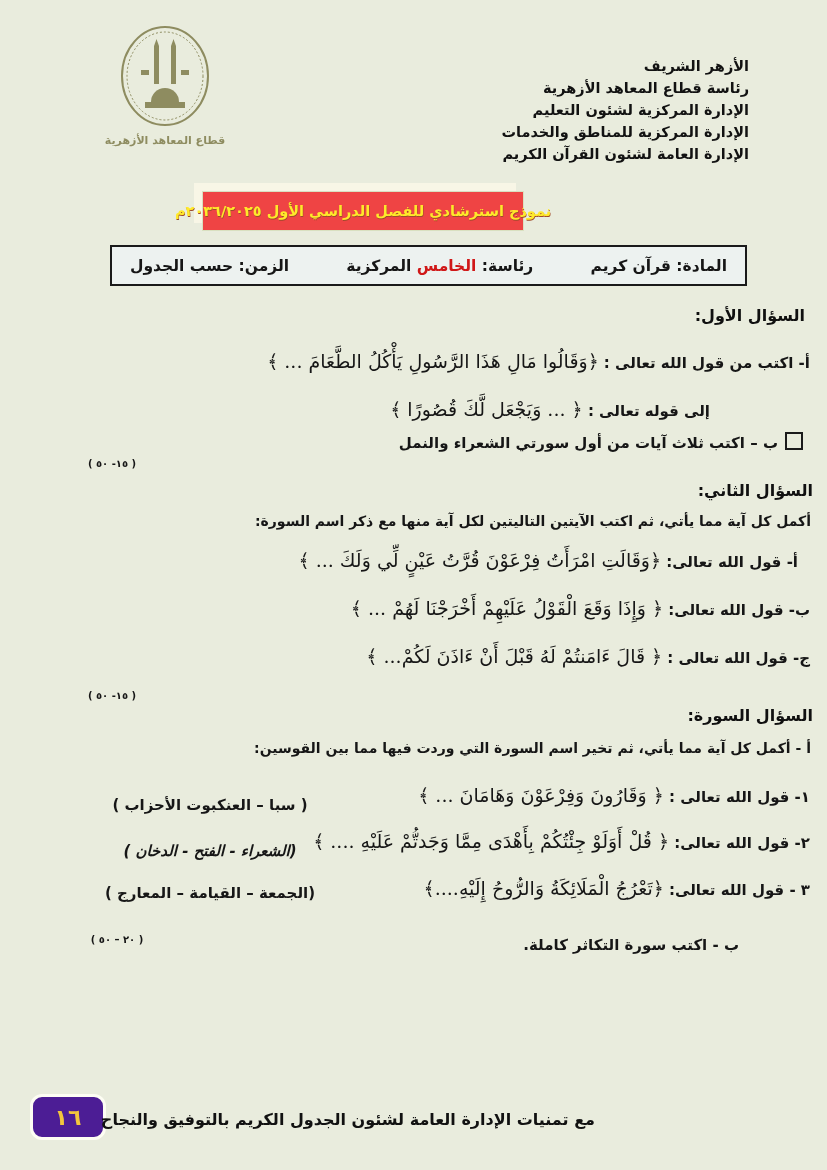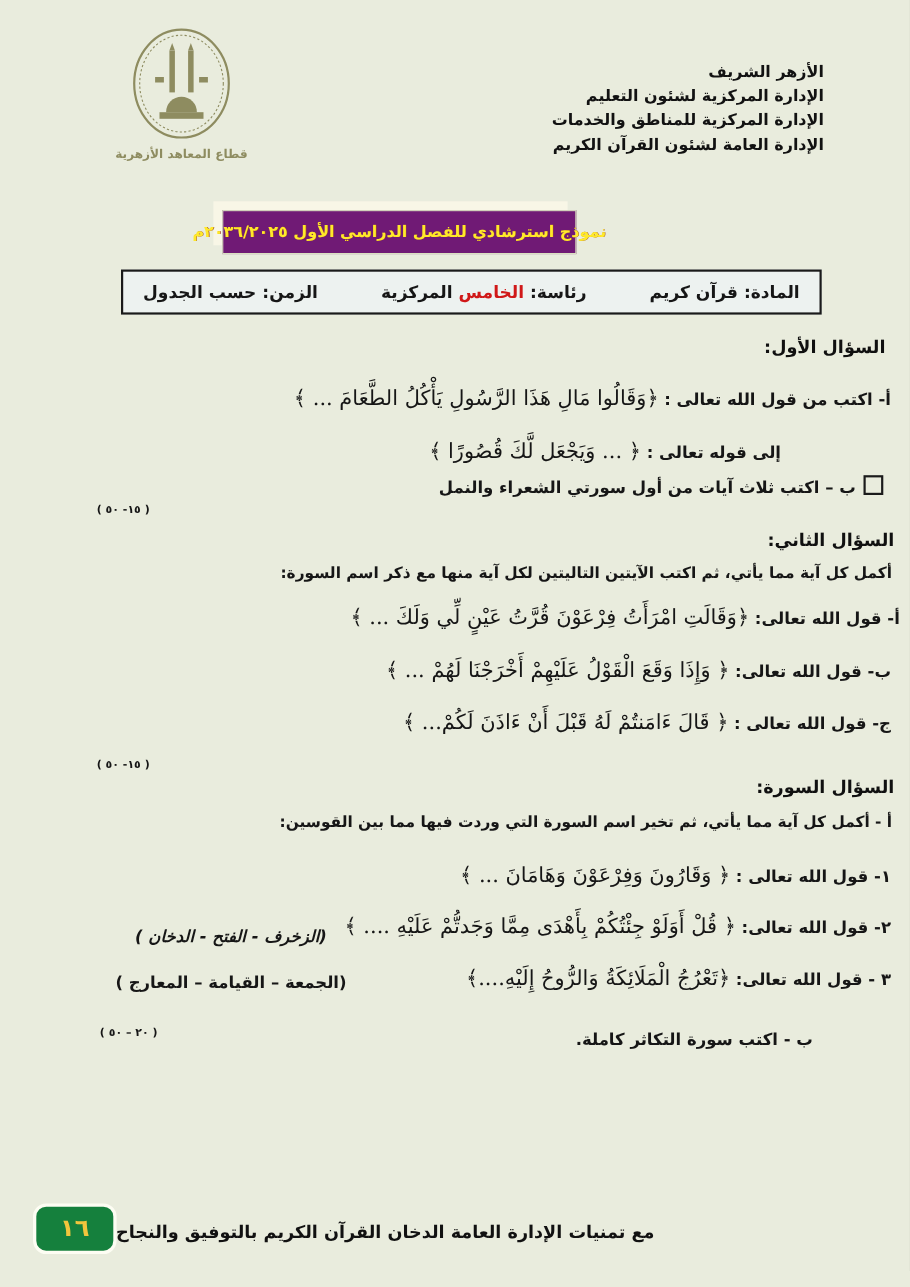--- a/index.html
+++ b/index.html
@@ -23,21 +23,21 @@
   .header-line{font-weight:bold;font-size:14.5px;line-height:22px;color:#121212;}
 
   
   #logo{left:100px;top:24px;width:130px;text-align:center;}
   #logo svg{display:block;margin:0 auto;}
   #logo-caption{font-weight:bold;font-size:11px;color:#8e8c60;margin-top:-2px;}
 
   
   #banner{
     left:202px;top:191px;width:320px;height:38px;
-    background:#701a75;
+    background:#ef4444;
     border:1px solid #d9e0c0;
     box-shadow:-8px -8px 0 0 #f8f6e6;
     display:flex;align-items:center;justify-content:center;
   }
   #banner-text{
     font-weight:bold;font-size:14.5px;color:#ffe92a;
     text-shadow:0.5px 0.5px 0 #9e4b2a;
   }
 
   
@@ -70,54 +70,55 @@
 
   
   #q1-title{top:306px;right:22px;}
   #q1-a{top:350px;right:17px;}
   #q1-to{top:398px;right:117px;}
   #q1-b{top:432px;right:24px;font-weight:bold;font-size:15px;}
   #q1-marks{top:458px;left:62px;width:100px;}
 
   #q2-title{top:481px;right:14px;text-align:right;}
   #q2-instruction{top:513px;right:16px;}
-  #q2-a{top:549px;right:9px;}
+  #q2-a{top:549px;right:29px;}
   #q2-b{top:597px;right:17px;}
   #q2-c{top:645px;right:17px;}
   #q2-marks{top:690px;left:62px;width:100px;}
 
   #q3-title{top:706px;right:14px;}
   #q3-instruction{top:740px;right:16px;}
   #q3-i1{top:784px;right:17px;}
   #q3-i2{top:830px;right:17px;}
   #q3-i3{top:877px;right:17px;}
   #q3-o1{top:796px;left:75px;width:270px;}
   #q3-o2{top:842px;left:75px;width:270px;}
   #q3-o3{top:884px;left:75px;width:270px;}
   #q3-b{top:936px;right:88px;font-weight:bold;font-size:15px;}
   #q3-marks{top:934px;left:62px;width:110px;}
 
   
   #footer-badge{
     left:30px;top:1094px;width:76px;height:46px;
-    background:#15803d;
+    background:#4c1d95;
     border:3px solid #fdfdf3;border-radius:12px;
     display:flex;align-items:center;justify-content:center;
     box-sizing:border-box;
     color:#f2c53d;font-weight:bold;font-size:22px;
   }
   #footer-text{left:165px;top:1110px;width:430px;text-align:center;font-weight:bold;font-size:16px;color:#111;}
 </style>
 </head>
 <body>
 
 <div id="page">
 
   <div id="header-block" class="abs">
     <div class="header-line">الأزهر الشريف</div>
+    <div class="header-line">رئاسة قطاع المعاهد الأزهرية</div>
     <div class="header-line">الإدارة المركزية لشئون التعليم</div>
     <div class="header-line">الإدارة المركزية للمناطق والخدمات</div>
     <div class="header-line">الإدارة العامة لشئون القرآن الكريم</div>
   </div>
 
   <div id="logo" class="abs">
     <span>
       <svg width="108" height="112" viewBox="0 0 108 112">
         <ellipse cx="54" cy="52" rx="43" ry="49" fill="none" stroke="#8e8c60" stroke-width="2"></ellipse>
         <ellipse cx="54" cy="52" rx="38" ry="44" fill="none" stroke="#8e8c60" stroke-width="1" stroke-dasharray="2 2"></ellipse>
@@ -184,34 +185,35 @@
   </div>
   <div id="q2-marks" class="abs marks">( ١٥- ٥٠ )</div>
 
   <div id="q3-title" class="abs section-title">السؤال السورة:</div>
   <div id="q3-instruction" class="abs instruction">أ - أكمل كل آية مما يأتي، ثم تخير اسم السورة التي وردت فيها مما بين القوسين:</div>
 
   <div id="q3-i1" class="abs">
     <span class="qlabel">١- قول الله تعالى :</span>
     <span class="verse">﴿ وَقَارُونَ وَفِرْعَوْنَ وَهَامَانَ ... ﴾</span>
   </div>
+  <div id="q3-o1" class="abs options">( سبا – العنكبوت  الأحزاب )</div>
 
   <div id="q3-i2" class="abs">
     <span class="qlabel">٢- قول الله تعالى:</span>
     <span class="verse">﴿ قُلْ أَوَلَوْ جِئْتُكُمْ بِأَهْدَى مِمَّا وَجَدتُّمْ عَلَيْهِ .... ﴾</span>
   </div>
-  <div id="q3-o2" class="abs options italic">(الزخرف -  الفتح - الدخان )</div>
+  <div id="q3-o2" class="abs options italic">(الشعراء -  الفتح - الدخان )</div>
 
   <div id="q3-i3" class="abs">
     <span class="qlabel">٣ - قول الله تعالى:</span>
     <span class="verse">﴿تَعْرُجُ الْمَلَائِكَةُ وَالرُّوحُ إِلَيْهِ....﴾</span>
   </div>
   <div id="q3-o3" class="abs options">(الجمعة – القيامة – المعارج )</div>
 
   <div id="q3-b" class="abs">ب - اكتب سورة التكاثر كاملة.</div>
   <div id="q3-marks" class="abs marks">( ٢٠ – ٥٠ )</div>
 
   <div id="footer-badge" class="abs">
     <span>١٦</span>
   </div>
-  <div id="footer-text" class="abs">مع تمنيات الإدارة العامة الدخان القرآن الكريم بالتوفيق والنجاح</div>
+  <div id="footer-text" class="abs">مع تمنيات الإدارة العامة لشئون الجدول الكريم بالتوفيق والنجاح</div>
 
 </div>
 
 </body></html>

